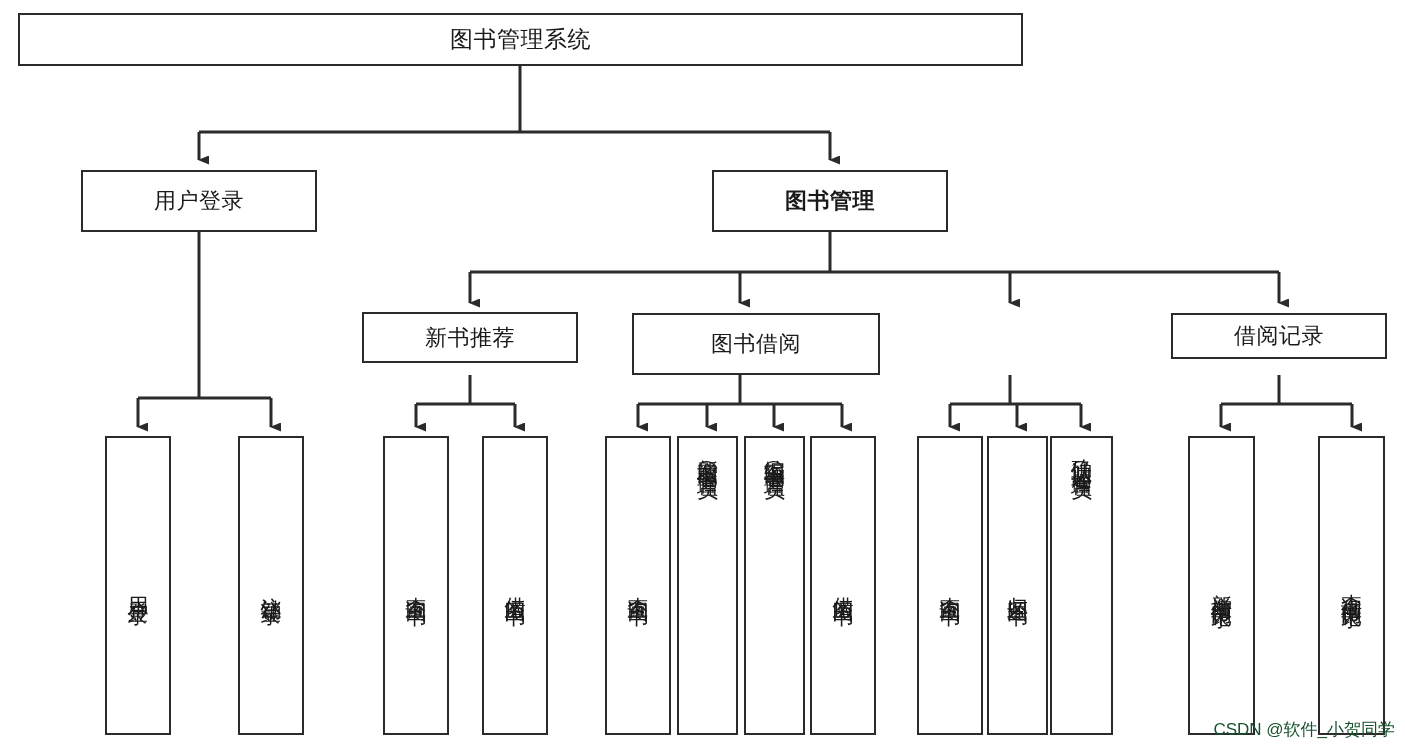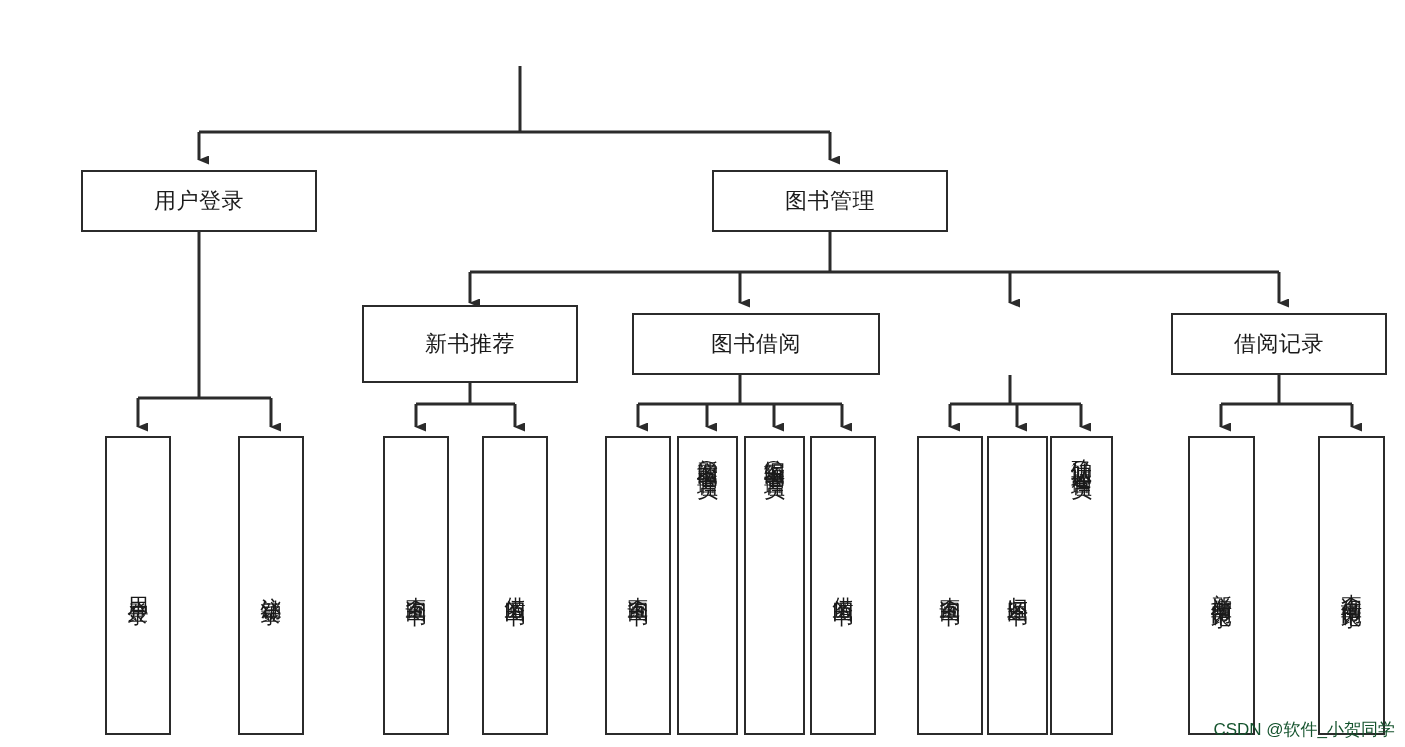--- a/index.html
+++ b/index.html
@@ -117,35 +117,38 @@
       <path d="M 1017,404 L 1017,427" marker-end="url(#arrowhead)"></path>
       <path d="M 1081,404 L 1081,427" marker-end="url(#arrowhead)"></path>
 
       <path d="M 1279,375 L 1279,404"></path>
       <path d="M 1221,404 L 1352,404"></path>
       <path d="M 1221,404 L 1221,427" marker-end="url(#arrowhead)"></path>
       <path d="M 1352,404 L 1352,427" marker-end="url(#arrowhead)"></path>
     </g>
   </svg>
 
+  <div class="node-box level-root" style="left:18px; top:13px; width:1005px; height:53px;">
+    <span class="node-label">图书管理系统</span>
+  </div>
 
   <div class="node-box level-2" style="left:81px; top:170px; width:236px; height:62px;">
     <span class="node-label">用户登录</span>
   </div>
-  <div class="node-box level-2" style="left:712px; top:170px; width:236px; height:62px;">
+  <div class="node-box level-2" style="left:712px; top:170px; width:236px; height:62px;font-weight:bold;">
     <span class="node-label">图书管理</span>
   </div>
 
-  <div class="node-box level-3" style="left:362px; top:305px; width:216px; height:78px;">
+  <div class="node-box level-3" style="left:362px; top:312px; width:216px; height:51px;">
     <span class="node-label">新书推荐</span>
   </div>
   <div class="node-box level-3" style="left:632px; top:313px; width:248px; height:62px;">
     <span class="node-label">图书借阅</span>
   </div>
-  <div class="node-box level-3" style="left:1171px; top:313px; width:216px; height:62px;">
+  <div class="node-box level-3" style="left:1171px; top:313px; width:216px; height:46px;">
     <span class="node-label">借阅记录</span>
   </div>
 
   <div class="node-box leaf center-v" style="left:105px; top:436px; width:66px; height:299px;">
     <span class="node-label">用户登录</span>
   </div>
   <div class="node-box leaf center-v" style="left:238px; top:436px; width:66px; height:299px;">
     <span class="node-label">注销登录</span>
   </div>
 

